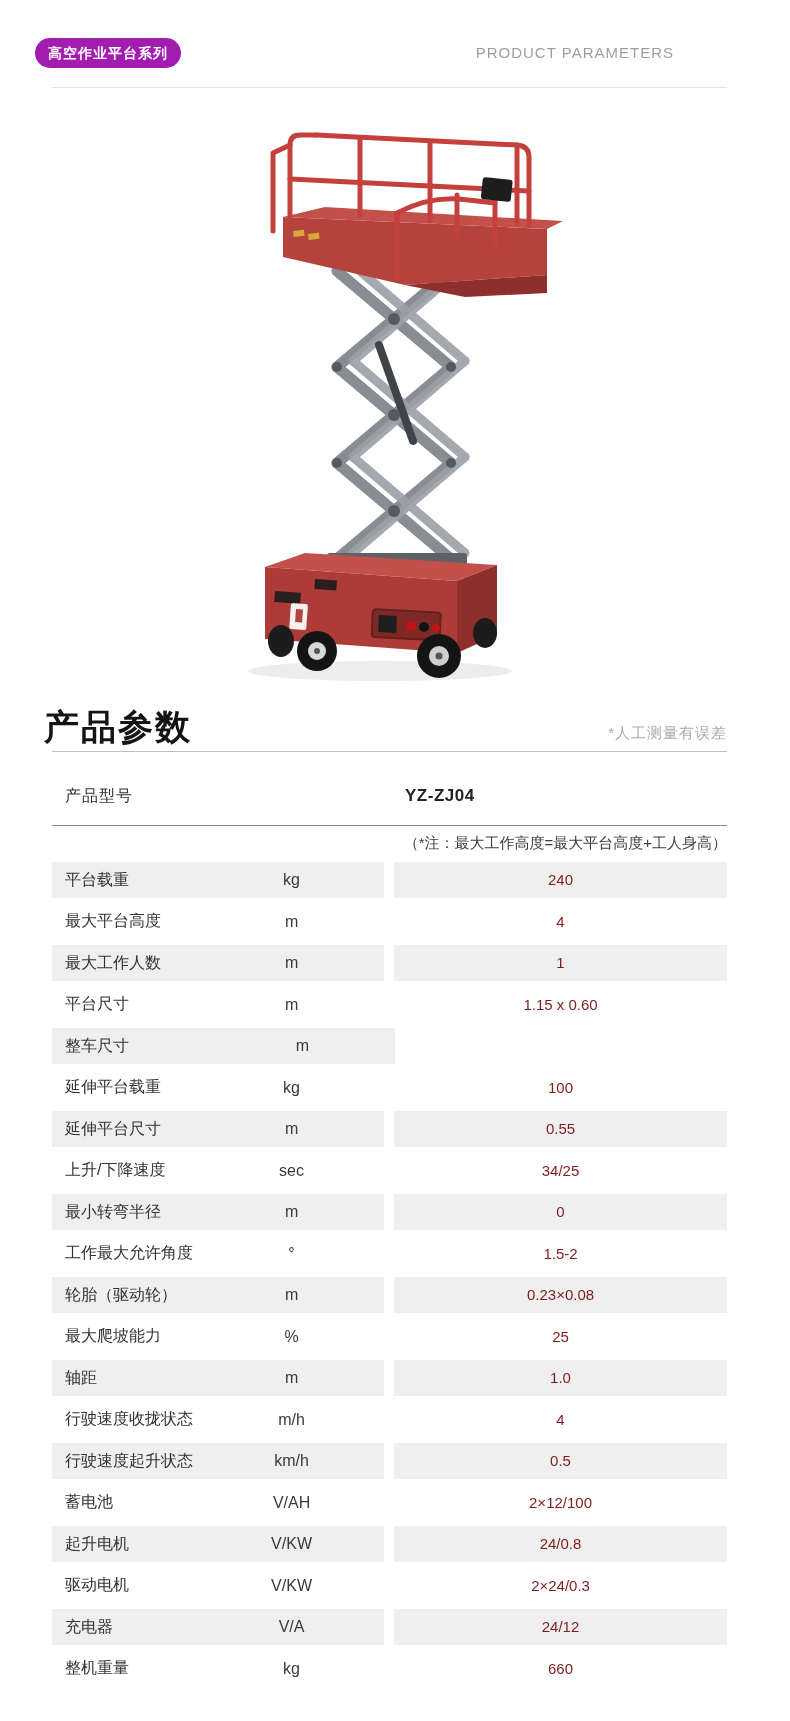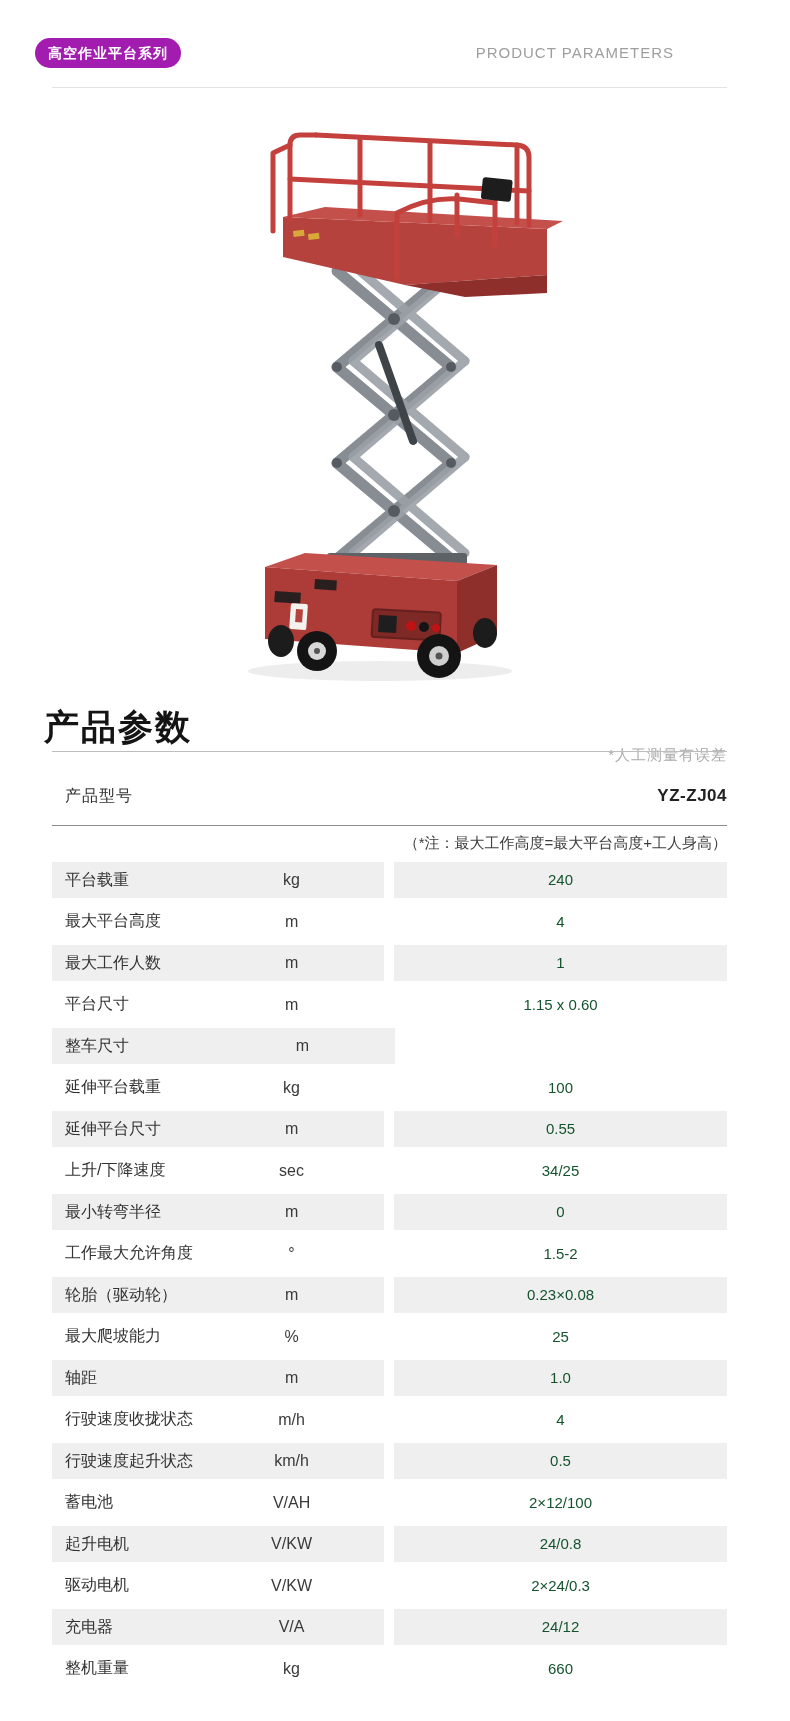--- a/index.html
+++ b/index.html
@@ -14,37 +14,37 @@
   .rule{position:absolute;left:52px;width:675px;height:1px;}
   .rule-header{top:87px;background:#e3e3e3;}
   .rule-section{top:751px;background:#bdbdbd;}
   .rule-model{top:825px;background:#8c8c8c;}
   
   .product-figure{position:absolute;left:165px;top:105px;width:420px;height:580px;}
   
   .section-title{position:absolute;left:44px;top:704px;font-size:35px;font-weight:bold;
     color:#141414;letter-spacing:2px;}
   .disclaimer{position:absolute;left:52px;top:724px;width:675px;text-align:right;
-    font-size:15px;color:#ababab;letter-spacing:1px;margin-top:22px;}
+    font-size:15px;color:#ababab;letter-spacing:1px;}
   
   .model-label{position:absolute;left:65px;top:786px;font-size:16px;color:#333;letter-spacing:1px;}
-  .model-value{position:absolute;left:405px;top:786px;width:322px;text-align:right;
+  .model-value{position:absolute;left:405px;top:786px;width:322px;text-align:left;
     font-size:17px;font-weight:bold;color:#222;letter-spacing:0.5px;}
   .table-note{position:absolute;left:52px;top:834px;width:675px;text-align:right;
     font-size:15px;color:#3d3d3d;}
   
   #spec-table{position:absolute;left:52px;top:862px;width:675px;}
   .spec-row{display:flex;height:36px;margin-bottom:5.5px;align-items:center;}
   .spec-row.gray .cell-left,.spec-row.gray .cell-right{background:#efefef;}
   .cell-left{width:343px;height:36px;display:flex;align-items:center;
     padding-right:30px;box-sizing:border-box;gap:36px;}
   .spec-label{flex:1;padding-left:13px;font-size:16px;color:#333;}
   .spec-unit{width:125px;text-align:center;font-size:16px;color:#3a3a3a;}
   .cell-right{margin-left:10px;width:345px;height:36px;line-height:36px;
-    text-align:center;font-size:15px;color:#14532d;}
+    text-align:center;font-size:15px;color:#7f1d1d;}
 </style>
 </head>
 <body>
 
 <div id="page">
 
   <span class="series-badge">高空作业平台系列</span>
   <span class="title-en">PRODUCT PARAMETERS</span>
   <div class="rule rule-header"></div>
 

